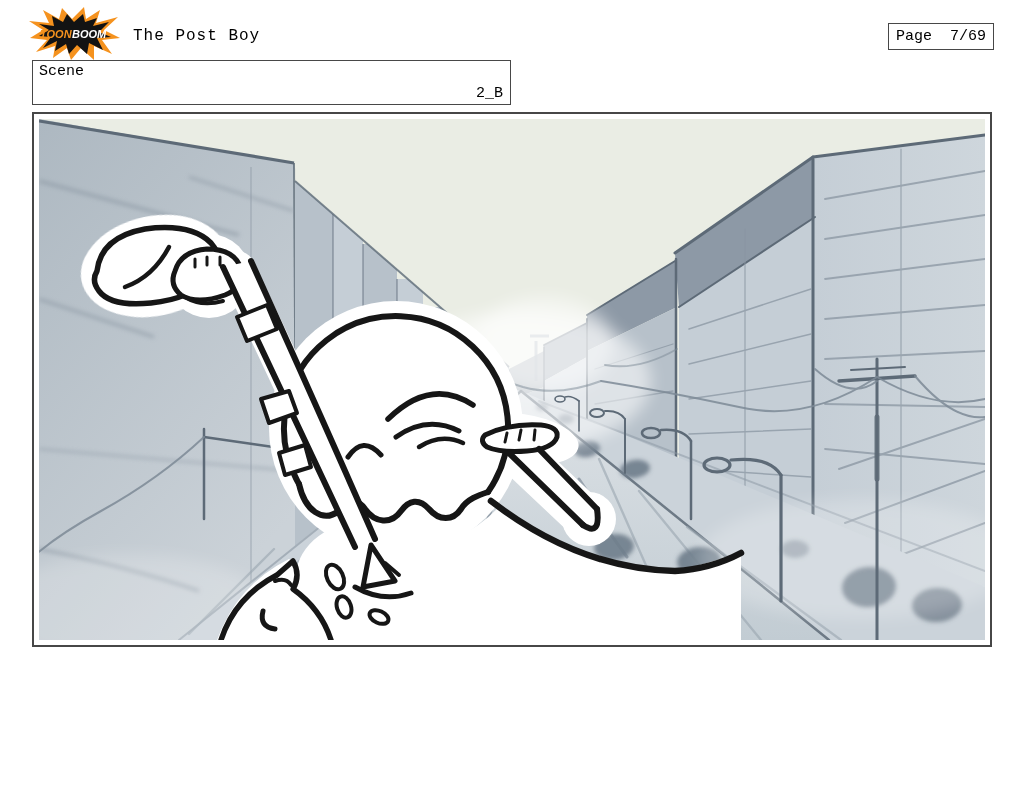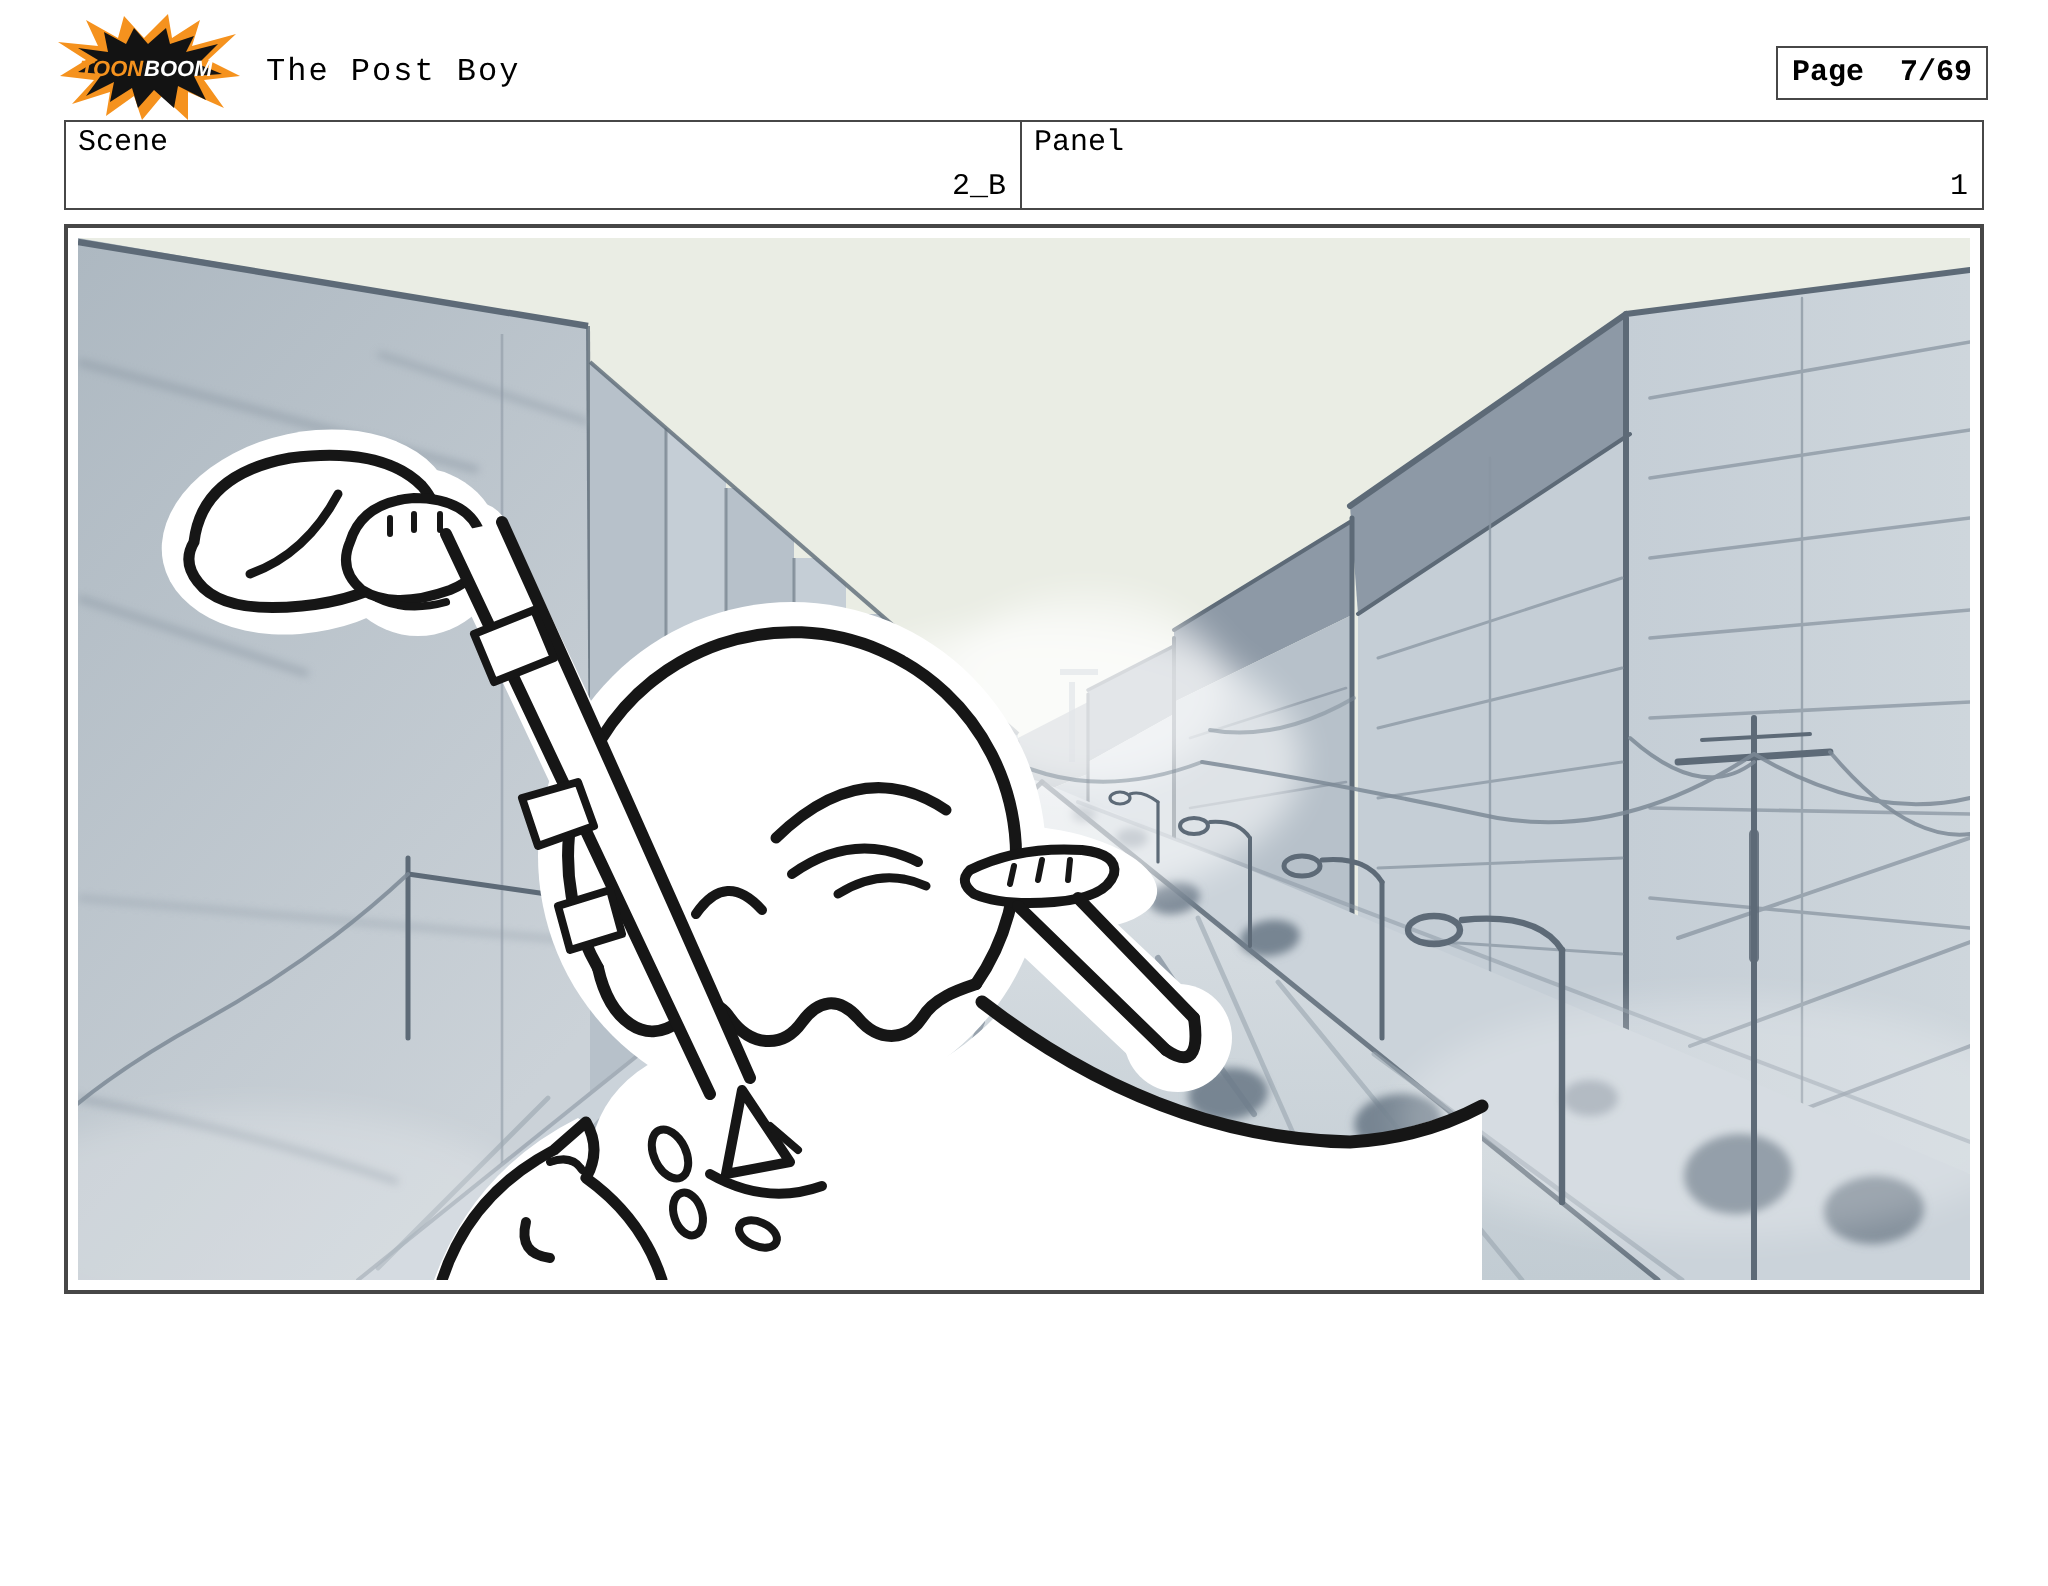--- a/index.html
+++ b/index.html
@@ -6,21 +6,21 @@
   body{
     width:1024px;height:793px;background:#ffffff;position:relative;
     font-family:"Liberation Mono","DejaVu Sans Mono",monospace;color:#000;
     overflow:hidden;
   }
   .logo{position:absolute;left:26px;top:6px;width:96px;height:56px;}
   .title{position:absolute;left:133px;top:27px;font-size:16px;font-weight:normal;letter-spacing:1px;white-space:pre;}
   .page-box{
     position:absolute;left:888px;top:23px;width:106px;height:27px;border:1px solid var(--frame-border);
     box-sizing:border-box;display:flex;justify-content:space-between;align-items:center;
-    padding:0 7px;font-size:15px;font-weight:bold;background:#fff;
+    padding:0 7px;font-size:15px;font-weight:normal;background:#fff;
   }
   .fields{position:absolute;left:32px;top:60px;width:960px;height:45px;display:flex;}
   .field{border:1px solid var(--frame-border);box-sizing:border-box;position:relative;font-size:15px;background:#fff;}
   .field-scene{width:479px;}
   .field-panel{flex:1;margin-left:-1px;}
   .field .label{position:absolute;top:2px;left:6px;}
   .field .value{position:absolute;bottom:2px;right:7px;}
   .panel-frame{
     position:absolute;left:32px;top:112px;width:960px;height:535px;
     border:2px solid var(--frame-border);box-sizing:border-box;background:#fff;padding:5px;
@@ -41,24 +41,20 @@
 
 <div class="page-box">
   <span>Page</span>
   <span>7/69</span>
 </div>
 
 <div class="fields">
   <div class="field field-scene">
     <span class="label">Scene</span>
     <span class="value">2_B</span>
-  </div>
-  <div class="field field-panel">
-    <span class="label">Panel</span>
-    <span class="value">1</span>
   </div>
 </div>
 
 <div class="panel-frame">
 <svg viewBox="0 0 946 521" role="img" aria-label="Storyboard drawing: a round-headed post boy shields his eyes and looks down a city street that recedes to a vanishing point; he holds a bundle overhead; blue-gray buildings, street lamps, power lines and dark car silhouettes line the road">
   <defs>
     <filter id="soft" x="-30%" y="-30%" width="160%" height="160%">
           <feGaussianBlur stdDeviation="2.2"></feGaussianBlur>
         </filter>
     <filter id="haze" x="-60%" y="-60%" width="220%" height="220%">

